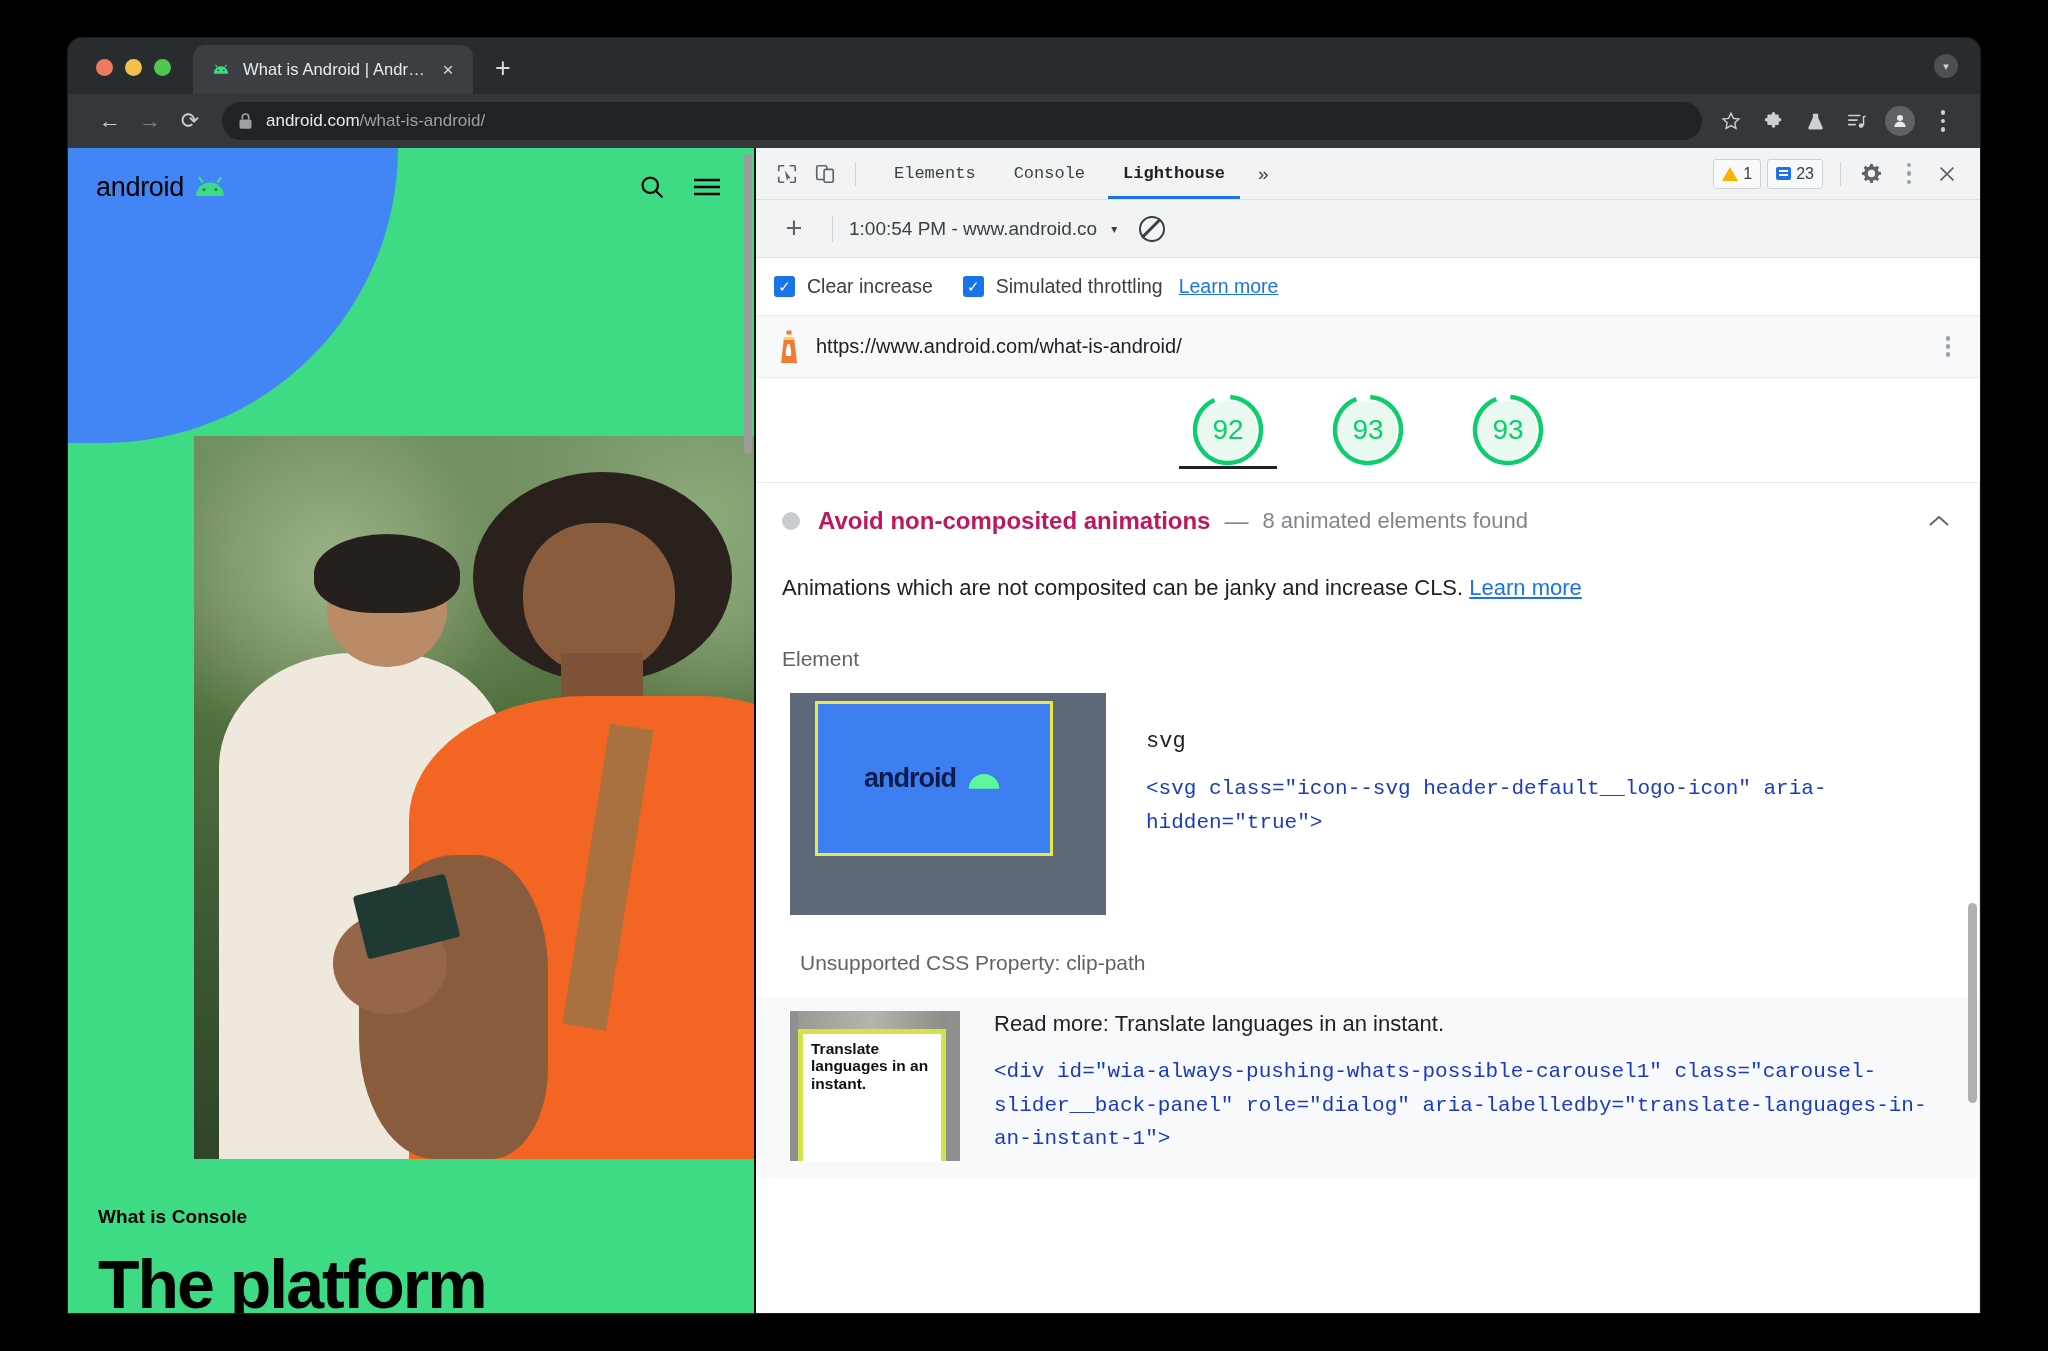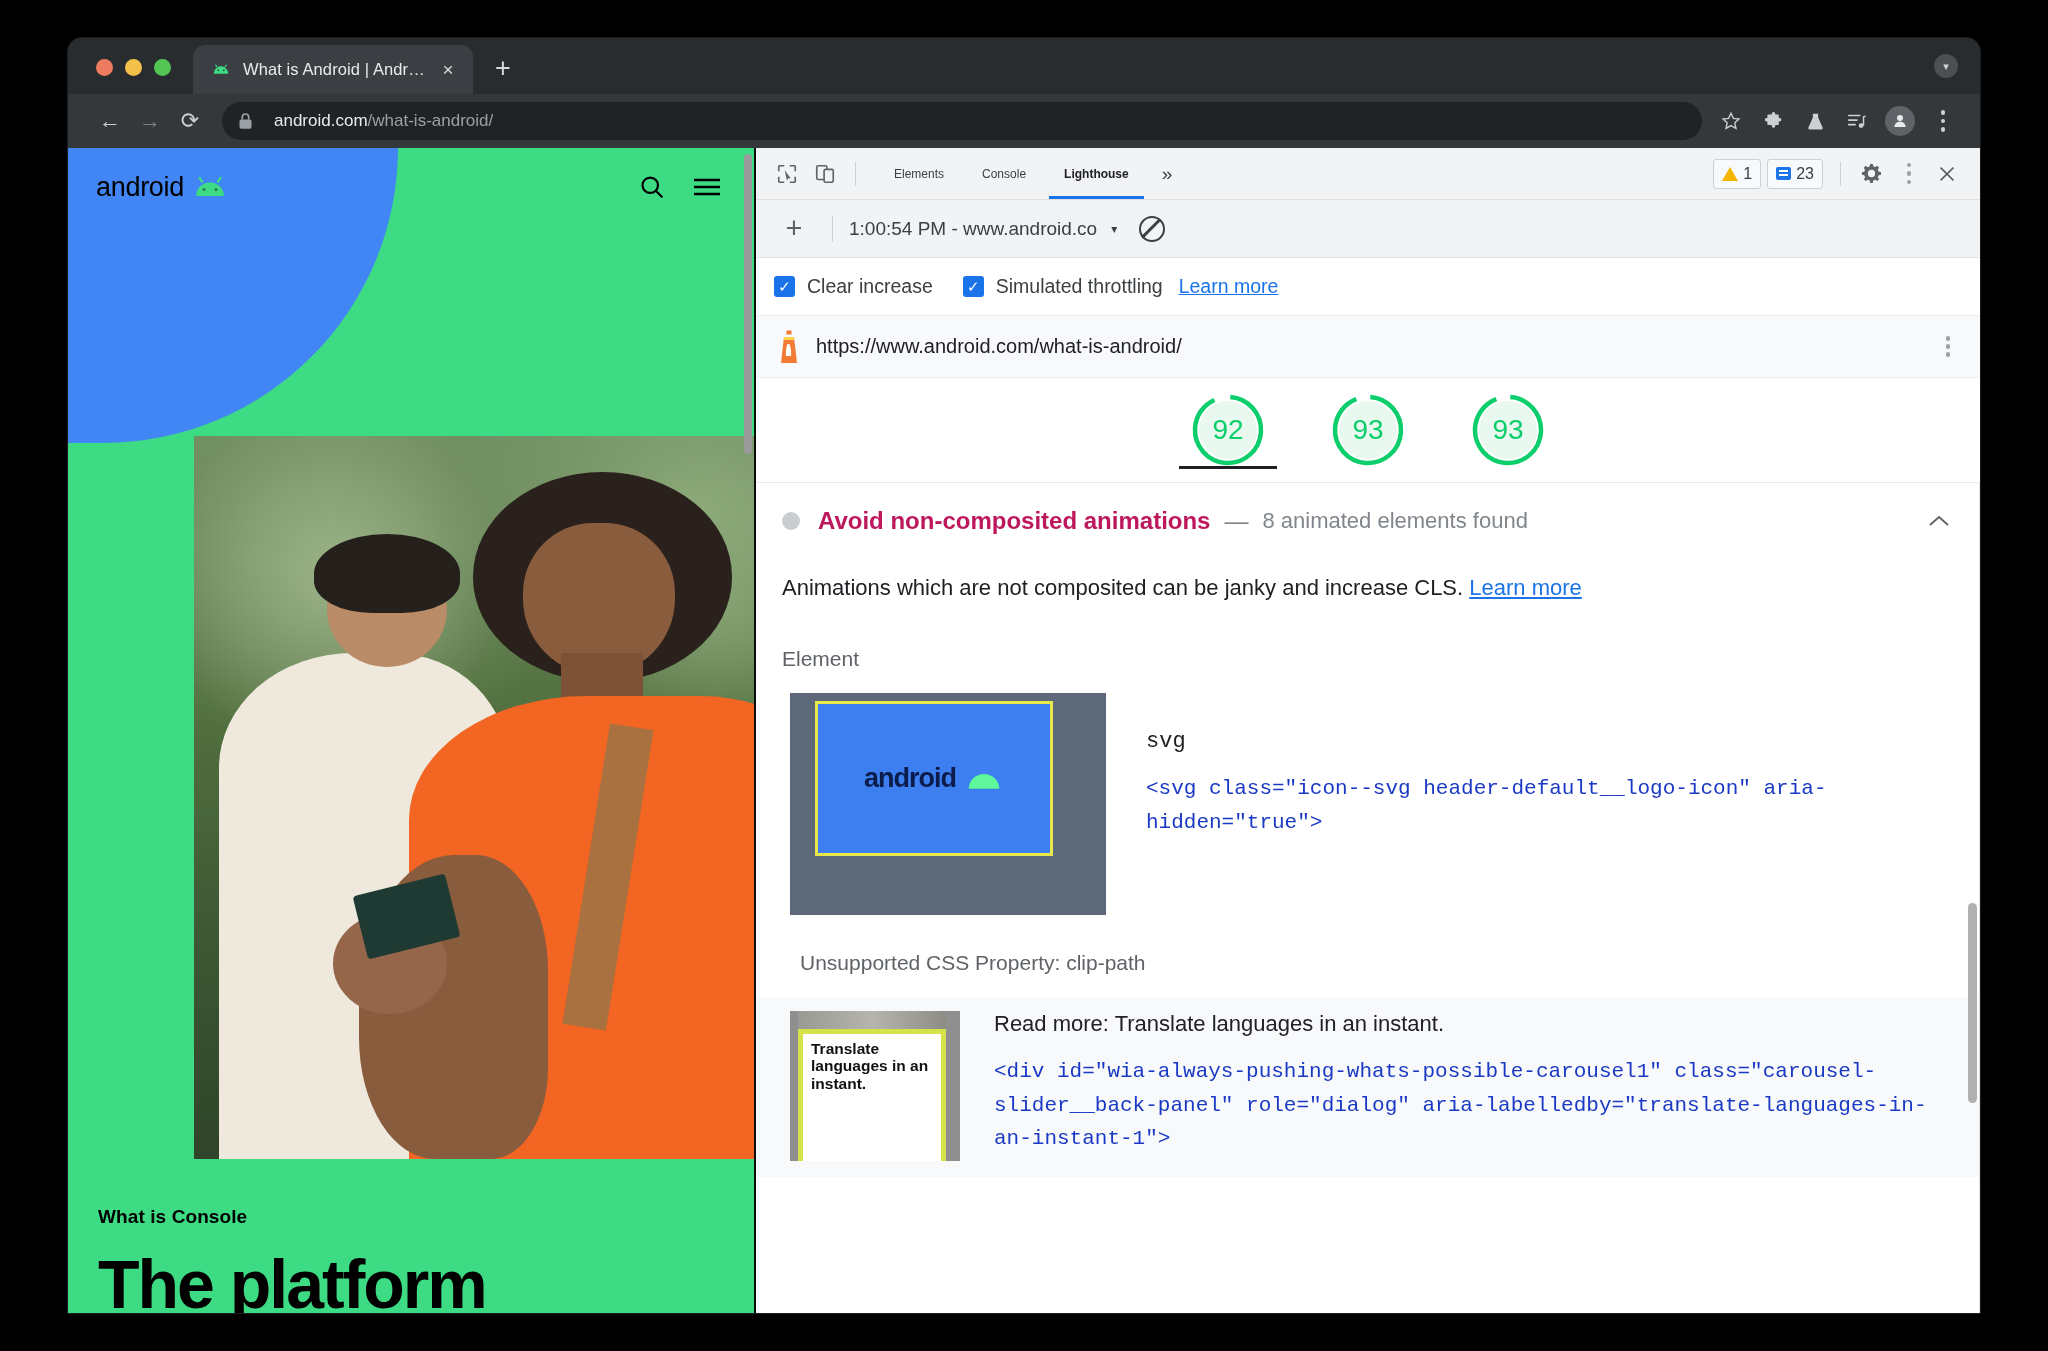--- a/index.html
+++ b/index.html
@@ -95,21 +95,21 @@
   .urlbox {
     flex: 1 1 auto;
     height: 38px;
     background: #202325;
     border-radius: 19px;
     margin-left: 12px;
     margin-right: 10px;
     display: flex;
     align-items: center;
     padding: 0 16px;
-    gap: 21px;
+    gap: 13px;
     min-width: 0;
   }
   .url-text { font-size: 17px; white-space: nowrap; overflow: hidden; }
   .url-text .host { color: #e8eaed; }
   .url-text .path { color: #9aa0a6; }
   .omni-icons { display: flex; align-items: center; gap: 4px; flex: 0 0 auto; }
   .omni-icons .navbtn { width: 38px; height: 38px; }
   .avatar-btn {
     width: 30px; height: 30px; border-radius: 50%;
     background: #5f6368;
@@ -224,23 +224,24 @@
     width: 38px; height: 38px;
     display: flex; align-items: center; justify-content: center;
     color: #5f6368;
     flex: 0 0 auto;
   }
   .dt-sep { width: 1px; height: 24px; background: #cdd1d4; margin: 0 11px; flex:0 0 auto; }
   .dt-tabs { display: flex; align-items: stretch; height: 100%; margin-left: 8px; }
   .dt-tab {
     display: flex; align-items: center;
     padding: 0 19px;
-    font-size: 12px;
+    font-size: 17px;
     color: #3c4043;
     position: relative;
+    font-family: Liberation Mono, monospace;
   }
   .dt-tab.active { color: #202124; font-weight: 700; }
   .dt-tab.active::after {
     content: ""; position: absolute; left: 4px; right: 4px; bottom: 0; height: 3px;
     background: #1a73e8;
   }
   .dt-more { padding: 0 14px; display:flex; align-items:center; color:#3c4043; font-size:19px; }
   .dt-right { margin-left: auto; display: flex; align-items: center; gap: 0; }
   .badge {
     display: flex; align-items: center; gap: 5px;

